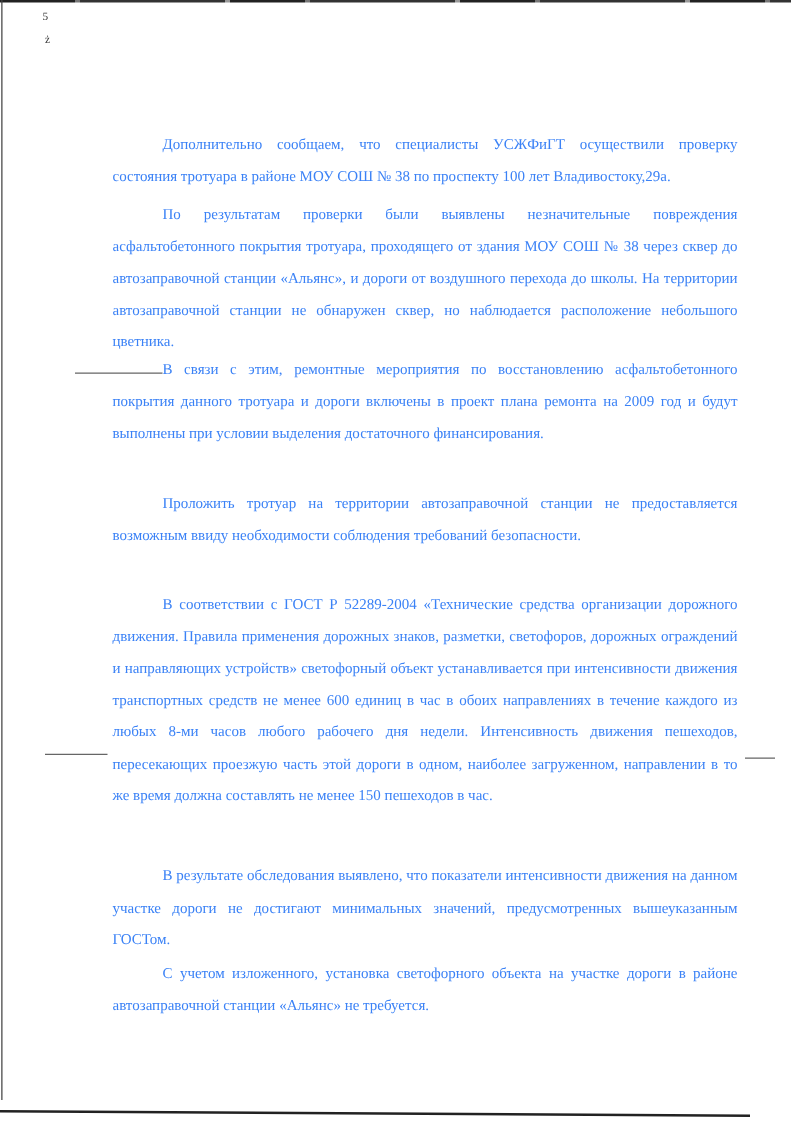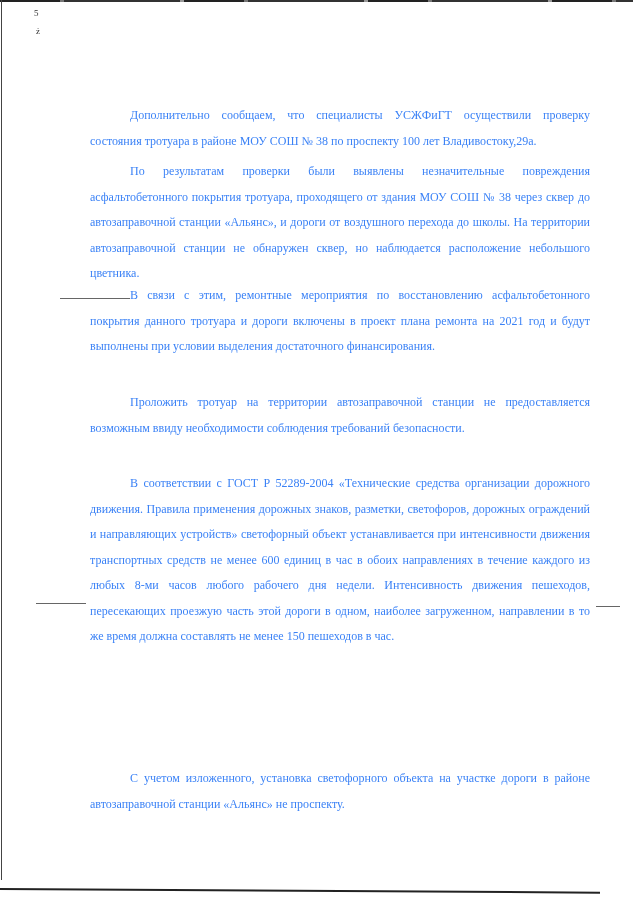--- a/index.html
+++ b/index.html
@@ -53,28 +53,31 @@
   <span class="scan-mark" style="left:34px; top:8px;">5</span>
   <span class="scan-mark" style="left:36px; top:26px;">ż</span>
 
   <div class="text p1">
       <p class="para">Дополнительно сообщаем, что специалисты УСЖФиГТ осуществили проверку  состояния тротуара  в районе МОУ СОШ № 38 по проспекту 100 лет Владивостоку,29а.</p>
     </div>
   <div class="text p2">
       <p class="para">По результатам проверки были выявлены незначительные повреждения асфальтобетонного покрытия тротуара,  проходящего от здания МОУ СОШ № 38 через сквер до автозаправочной станции «Альянс»,  и дороги от воздушного  перехода до школы.  На территории автозаправочной станции не обнаружен сквер, но  наблюдается расположение небольшого цветника.</p>
     </div>
   <div class="text p3">
-      <p class="para">В связи с этим, ремонтные мероприятия по восстановлению асфальтобетонного покрытия данного тротуара и дороги включены в проект плана ремонта на 2021 год и будут выполнены при условии выделения достаточного финансирования.</p>
+      <p class="para">В связи с этим, ремонтные мероприятия по восстановлению асфальтобетонного покрытия данного тротуара и дороги включены в проект плана ремонта на 2009 год и будут выполнены при условии выделения достаточного финансирования.</p>
     </div>
   <div class="text p4">
       <p class="para">Проложить тротуар на территории автозаправочной станции не предоставляется возможным  ввиду необходимости  соблюдения требований безопасности.</p>
     </div>
   <div class="text p5">
       <p class="para">В соответствии с ГОСТ Р 52289-2004 «Технические средства организации дорожного движения. Правила применения дорожных знаков, разметки, светофоров, дорожных ограждений и направляющих устройств» светофорный объект устанавливается при интенсивности движения транспортных средств не менее 600 единиц в час в обоих направлениях в течение каждого из любых 8-ми часов любого рабочего дня недели. Интенсивность движения пешеходов, пересекающих проезжую часть этой дороги в одном, наиболее загруженном, направлении в то же время должна составлять не менее 150 пешеходов в час.</p>
     </div>
+  <div class="text p6">
+      <p class="para">В результате обследования выявлено, что показатели интенсивности движения на данном участке дороги не достигают минимальных значений, предусмотренных  вышеуказанным ГОСТом.</p>
+    </div>
   <div class="text p7">
-      <p class="para">С учетом изложенного, установка светофорного объекта на участке дороги  в районе автозаправочной станции «Альянс» не проспекту.</p>
+      <p class="para">С учетом изложенного, установка светофорного объекта на участке дороги  в районе автозаправочной станции «Альянс» не требуется.</p>
     </div>
 
   <div class="smudge" style="left:60px; top:298px; width:70px;"></div>
   <div class="smudge" style="left:36px; top:603px; width:50px;"></div>
   <div class="smudge" style="left:596px; top:606px; width:24px;"></div>
 </div>
 
 </body></html>

